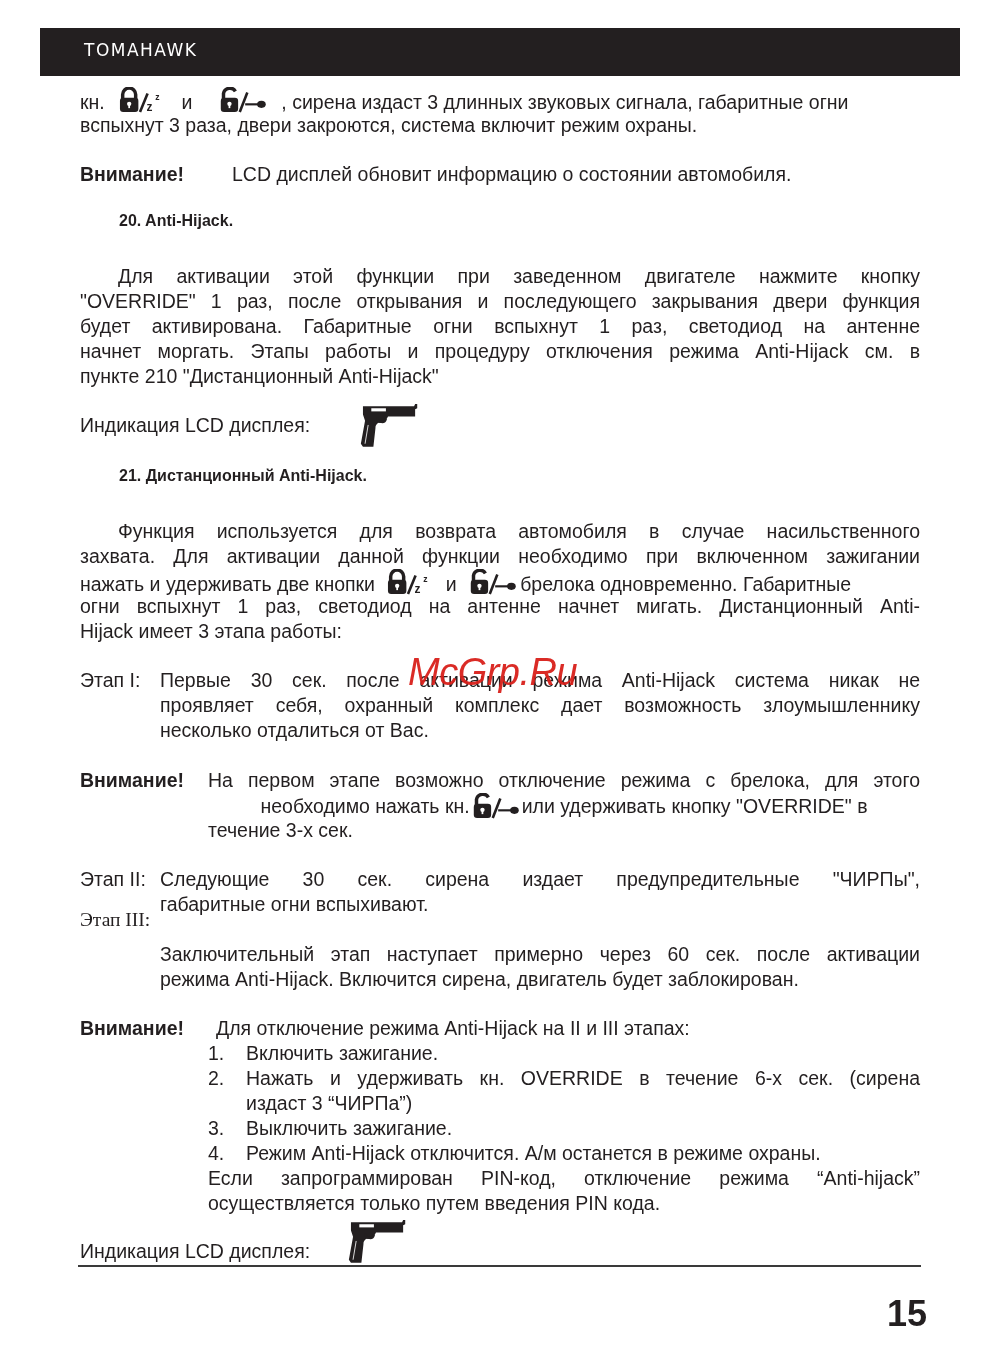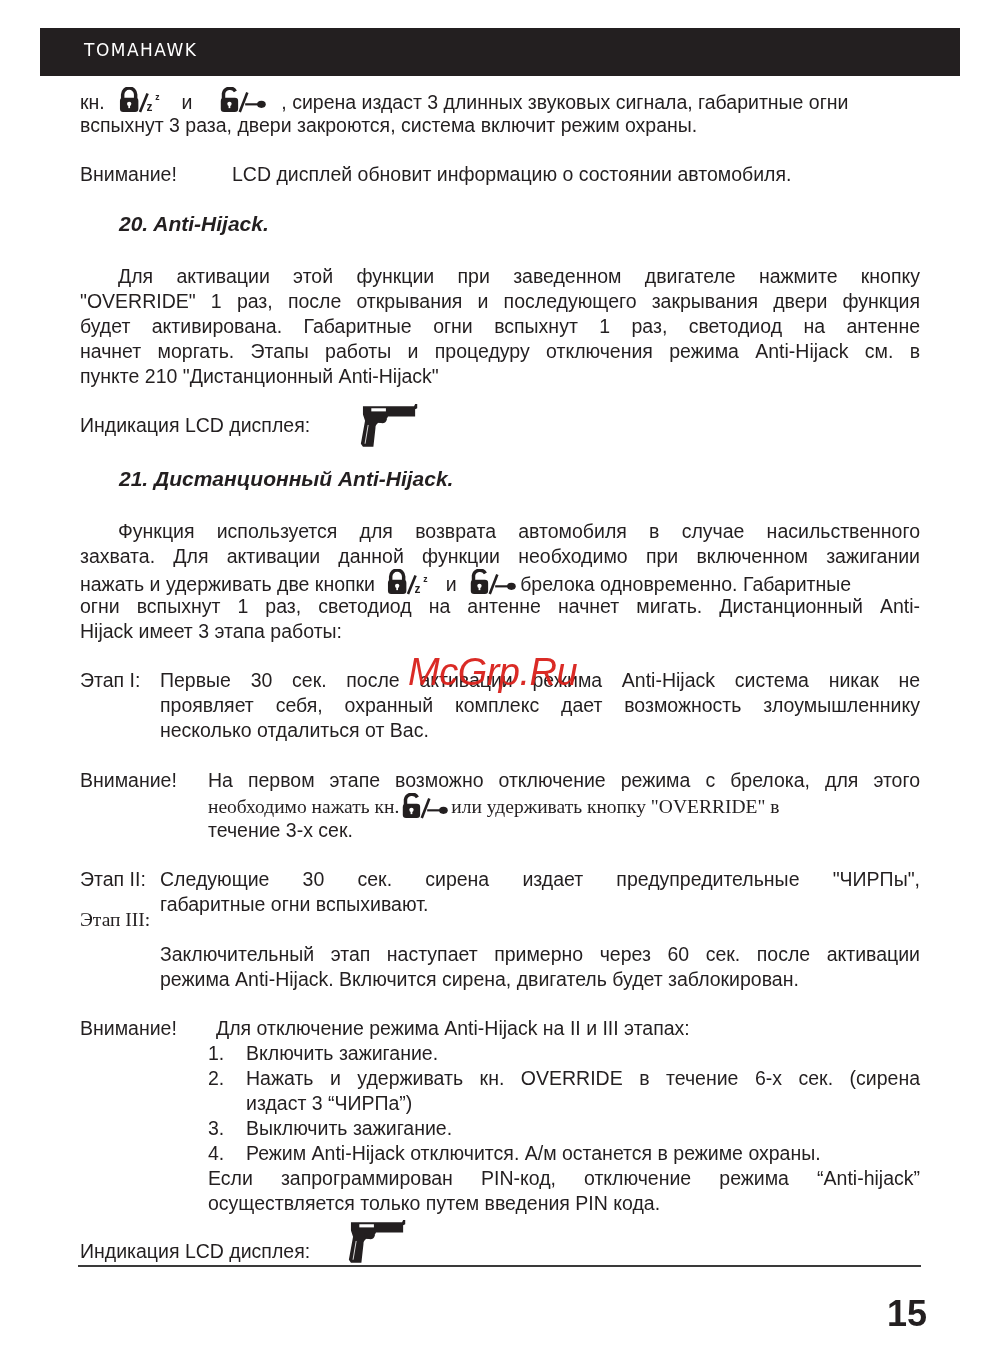--- a/index.html
+++ b/index.html
@@ -18,23 +18,23 @@
   .model {
     position: absolute; right: 40px; top: 2px;
     font-family: "DejaVu Serif", serif; font-size: 38px; font-weight: bold;
     color: #231f20; -webkit-text-stroke: 1.3px #e6e6e6; letter-spacing: 2px;
   }
   .line {
     position: absolute; left: 80px; width: 840px;
     font-size: 19.5px; line-height: 25px; white-space: nowrap;
   }
   .just { text-align: justify; text-align-last: justify; white-space: normal; }
-  .bold { font-weight: normal; }
+  .bold { font-weight: bold; }
   .heading {
-    position: absolute; left: 119px; font-size: 21px; font-weight: bold; font-style: italic; text-align: center;
+    position: absolute; left: 119px; font-size: 16px; font-weight: bold;  text-align: center;
   }
   .lbl { position: absolute; left: 80px; font-size: 19.5px; line-height: 25px; white-space: nowrap; }
   .ico { display: inline-block; vertical-align: -4px; }
   .gun { position: absolute; }
   .watermark {
     position: absolute; left: 408px; top: 651px; color: #d9201b;
     font-size: 38px; font-style: italic; font-family: "Liberation Sans", sans-serif;
     opacity: 0.95; letter-spacing: -0.5px;
   }
   .footer-line {
@@ -124,21 +124,21 @@
 <div class="line just" style="top:594px;">огни вспыхнут 1 раз, светодиод на антенне начнет мигать. Дистанционный Anti-</div>
 <div class="line" style="top:619px;">Hijack имеет 3 этапа работы:</div>
 
 <div class="lbl" style="top:668px;">Этап I:</div>
 <div class="line just" style="top:668px; left:160px; width:760px;">Первые 30 сек. после активации режима Anti-Hijack система никак не</div>
 <div class="line just" style="top:693px; left:160px; width:760px;">проявляет себя, охранный комплекс дает возможность злоумышленнику</div>
 <div class="line" style="top:718px; left:160px; width:760px;">несколько отдалиться от Вас.</div>
 
 <div class="lbl bold" style="top:768px;">Внимание!</div>
 <div class="line just" style="top:768px; left:208px; width:712px;">На первом этапе возможно отключение режима с брелока, для этого</div>
-<div class="line" style="top:793px; left:208px; width:712px; display:flex; justify-content:flex-start; align-items:center;font-family:Liberation Serif, serif;">
+<div class="line" style="top:793px; left:208px; width:712px; display:flex; justify-content:center; align-items:center;">
   <span>необходимо нажать кн.</span>
   <svg class="ico" width="52" height="26">
       <use href="#sym-unlock"></use>
     </svg>
   <span>или удерживать кнопку "OVERRIDE" в</span>
 </div>
 <div class="line" style="top:818px; left:208px; width:712px;">течение 3-х сек.</div>
 
 <div class="lbl" style="top:867px;">Этап II:</div>
 <div class="line just" style="top:867px; left:160px; width:760px;">Следующие 30 сек. сирена издает предупредительные "ЧИРПы",</div>

